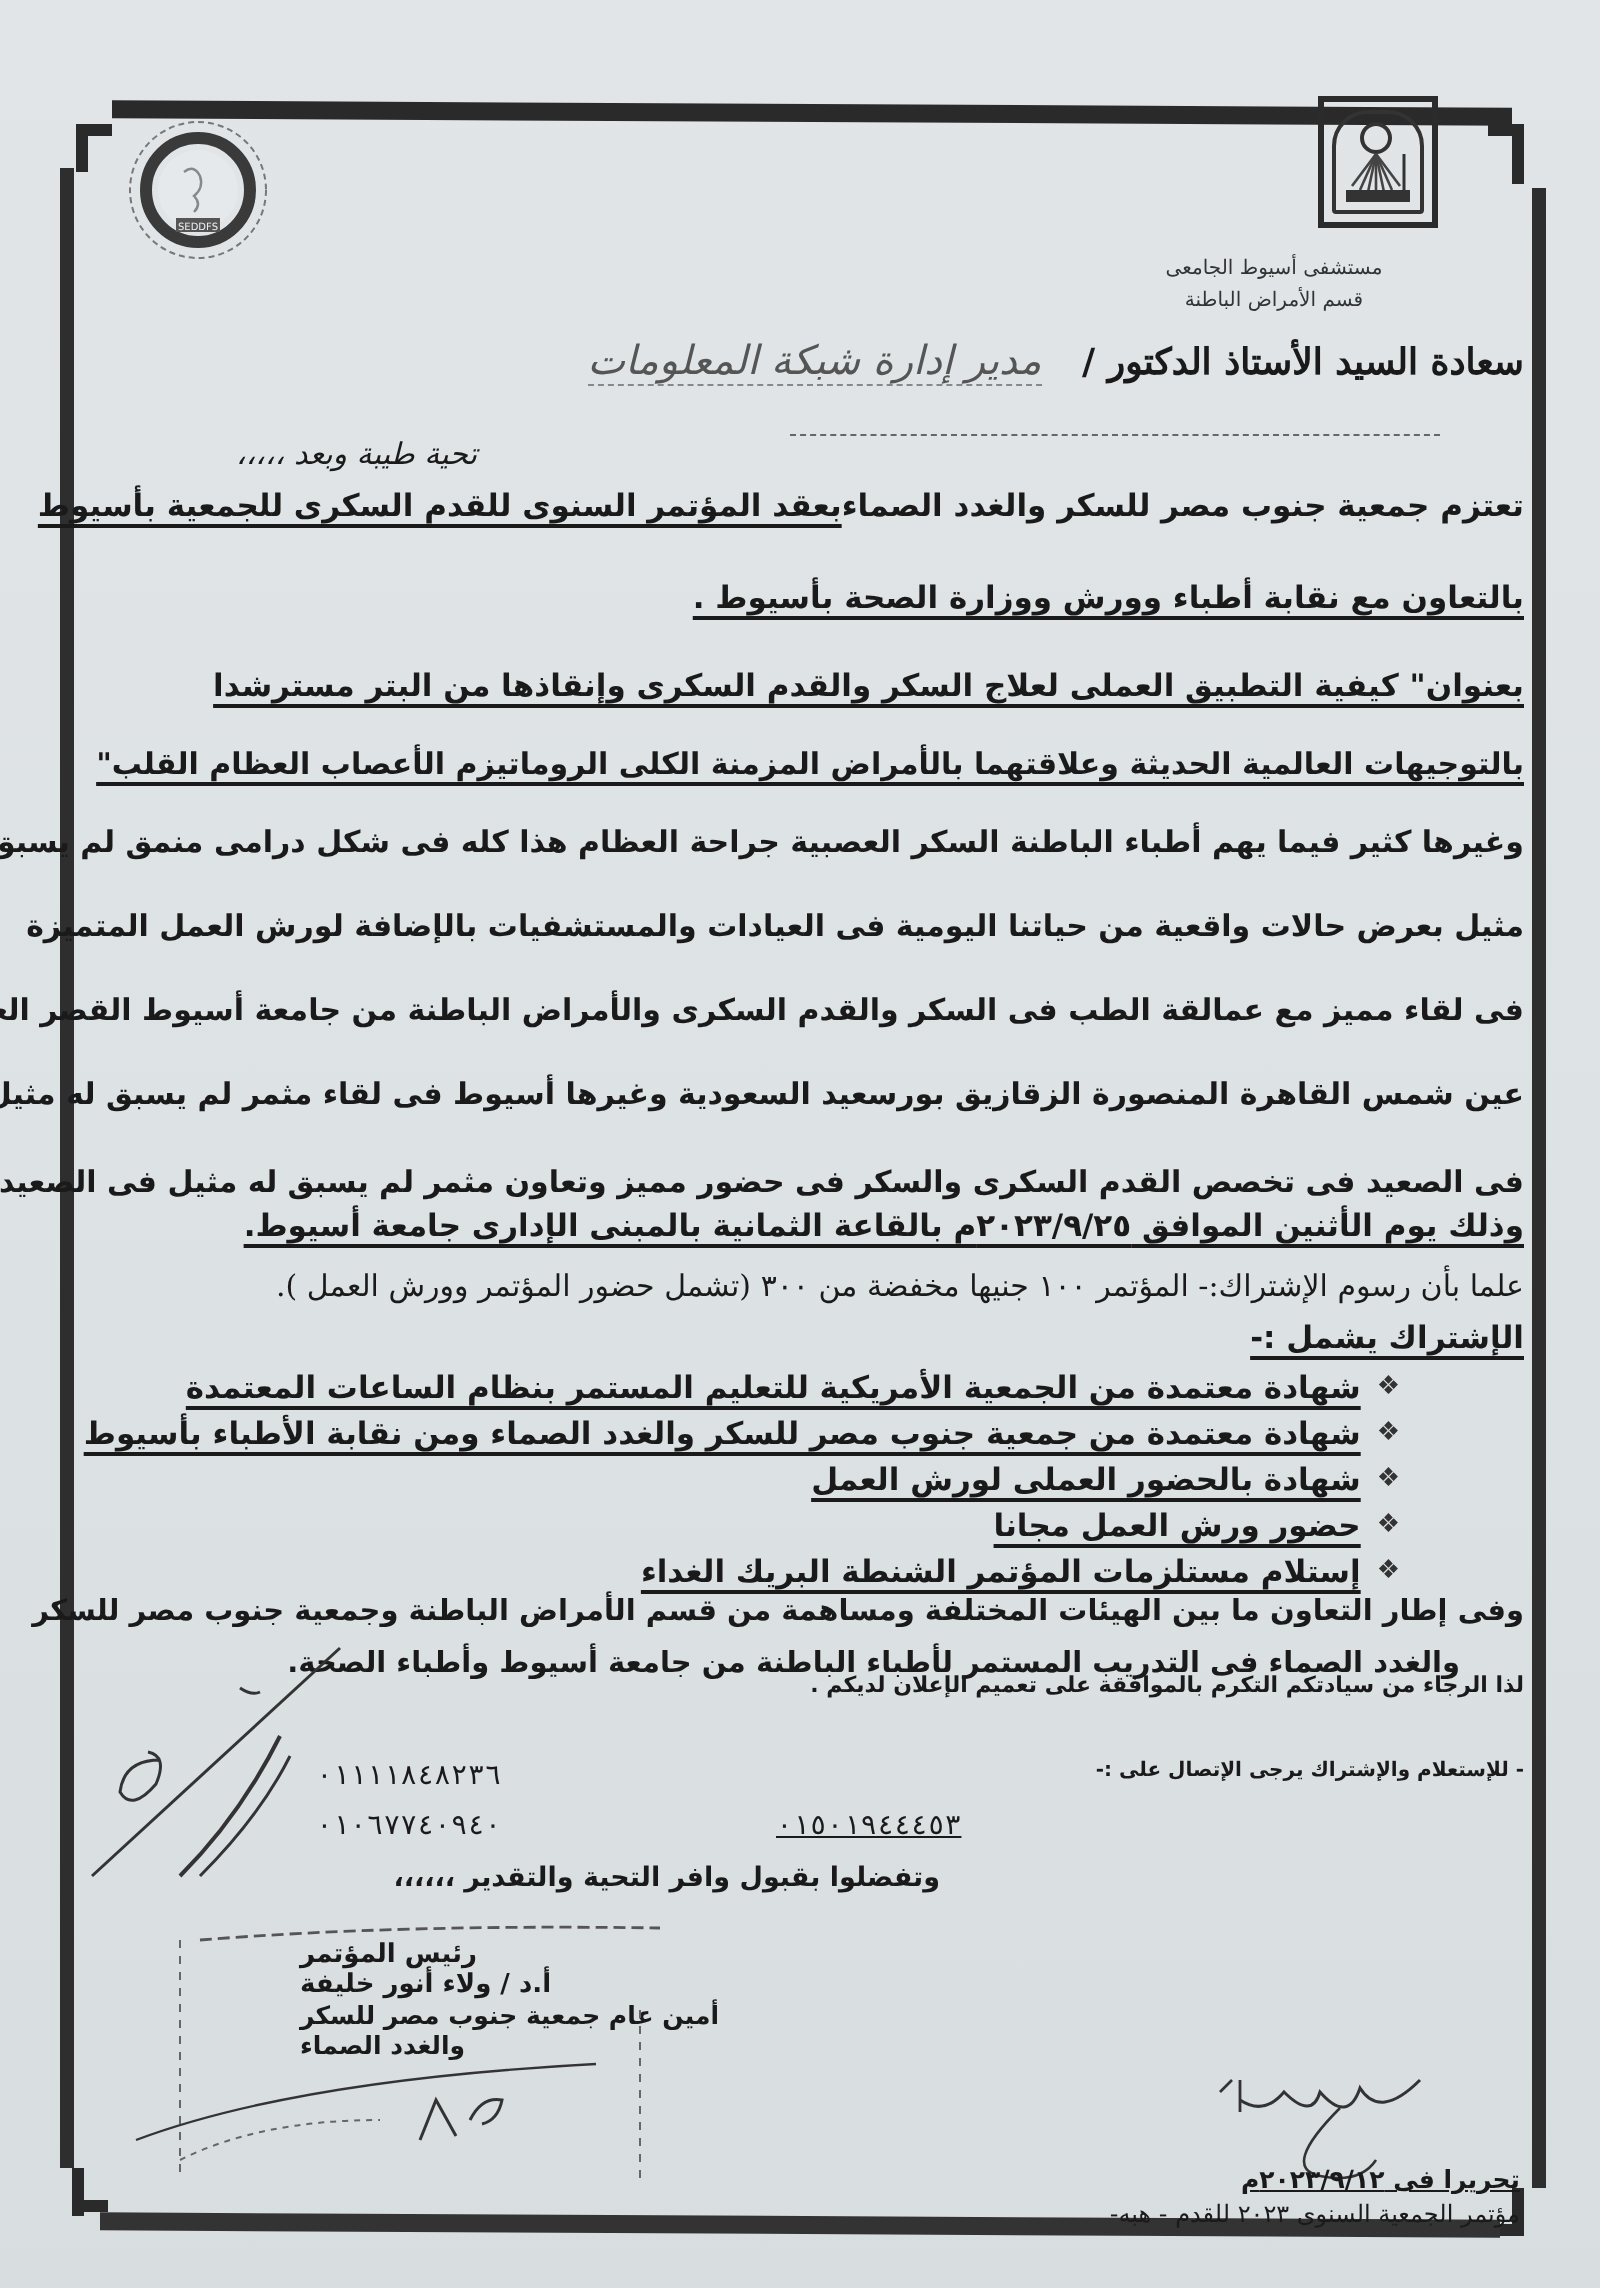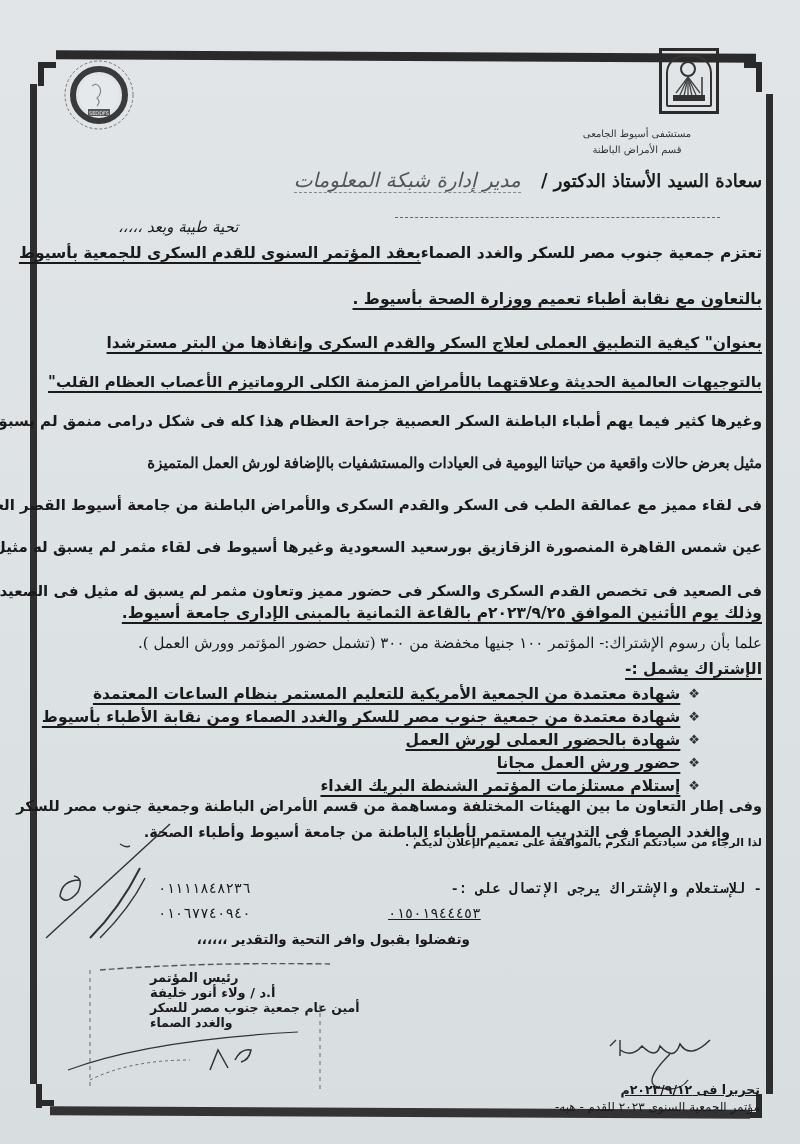--- a/index.html
+++ b/index.html
@@ -130,32 +130,32 @@
     <span>سعادة السيد الأستاذ الدكتور /</span>
     <span class="handwritten">مدير إدارة شبكة المعلومات</span>
   </div>
   <div class="dash-line"></div>
   <div class="greeting">تحية طيبة وبعد ،،،،،</div>
 
   <div class="line body-font" style="top:244px;">
     <span>تعتزم جمعية جنوب مصر للسكر والغدد الصماء</span><span class="u">بعقد المؤتمر السنوى للقدم السكرى للجمعية بأسيوط</span>
   </div>
   <div class="line body-font" style="top:290px;">
-    <span class="u">بالتعاون مع نقابة أطباء تعميم ووزارة الصحة بأسيوط .</span>
+    <span class="u">بالتعاون مع نقابة أطباء وورش ووزارة الصحة بأسيوط .</span>
   </div>
 
   <div class="line body-font" style="top:334px;">
     <span class="u">بعنوان" كيفية التطبيق العملى لعلاج السكر والقدم السكرى وإنقاذها من البتر مسترشدا</span>
   </div>
   <div class="line body-font" style="top:373px; font-size:15px;">
     <span class="u">بالتوجيهات العالمية الحديثة وعلاقتهما بالأمراض المزمنة الكلى الروماتيزم الأعصاب العظام القلب"</span>
   </div>
 
   <div class="line body-font" style="top:412px; font-size:15px;">وغيرها كثير فيما يهم أطباء الباطنة السكر العصبية جراحة العظام هذا كله فى شكل درامى منمق لم يسبق له</div>
-  <div class="line body-font" style="top:454px; font-size:15px;font-family:Liberation Serif, serif;">مثيل بعرض حالات واقعية من حياتنا اليومية فى العيادات والمستشفيات بالإضافة لورش العمل المتميزة</div>
+  <div class="line body-font" style="top:454px; font-size:15px;">مثيل بعرض حالات واقعية من حياتنا اليومية فى العيادات والمستشفيات بالإضافة لورش العمل المتميزة</div>
   <div class="line body-font" style="top:496px; font-size:15px;">فى لقاء مميز مع عمالقة الطب فى السكر والقدم السكرى والأمراض الباطنة من جامعة أسيوط القصر العينى</div>
   <div class="line body-font" style="top:538px; font-size:15px;">عين شمس القاهرة المنصورة الزقازيق بورسعيد السعودية وغيرها أسيوط فى لقاء مثمر لم يسبق له مثيل</div>
   <div class="line body-font" style="top:582px; font-size:15px;">فى الصعيد فى تخصص القدم السكرى والسكر فى  حضور مميز وتعاون مثمر لم يسبق له مثيل فى الصعيد</div>
 
   <div class="line body-font" style="top:604px;">
     <span class="u">وذلك يوم الأثنين الموافق ٢٠٢٣/٩/٢٥م بالقاعة الثمانية بالمبنى الإدارى جامعة أسيوط.</span>
   </div>
 
   <div class="line serif-font" style="top:634px;">علما بأن رسوم الإشتراك:-   المؤتمر ١٠٠ جنيها مخفضة من ٣٠٠ (تشمل حضور المؤتمر وورش العمل ).</div>
 
@@ -182,21 +182,21 @@
       </div>
     <div class="bullet">
         <span class="star">❖</span>
         <span class="u">إستلام مستلزمات المؤتمر الشنطة البريك الغداء</span>
       </div>
   </div>
 
   <div class="line body-font" style="top:798px; font-size:14.5px; font-weight:bold;">وفى إطار التعاون ما بين الهيئات المختلفة ومساهمة من قسم الأمراض الباطنة وجمعية جنوب مصر للسكر</div>
   <div class="line body-font" style="top:824px; font-size:14.5px; right:70px;">والغدد الصماء فى التدريب المستمر لأطباء الباطنة من جامعة أسيوط وأطباء الصحة.</div>
   <div class="line body-font" style="top:836px; font-size:11px;text-align:right;">لذا الرجاء من سيادتكم التكرم بالموافقة على تعميم الإعلان لديكم .</div>
-  <div class="line" style="top:880px; font-size:14px; font-weight:bold;font-family:Liberation Mono, monospace;">-  للإستعلام والإشتراك يرجى الإتصال على :-</div>
+  <div class="line" style="top:880px; font-size:10px; font-weight:bold;">-  للإستعلام والإشتراك يرجى الإتصال على :-</div>
 
   <div class="phones" style="left:158px; top:880px;">٠١١١١٨٤٨٢٣٦</div>
   <div class="phones" style="left:158px; top:905px;">٠١٠٦٧٧٤٠٩٤٠</div>
   <div class="phones" style="left:388px; top:905px;text-decoration:underline;">٠١٥٠١٩٤٤٤٥٣</div>
 
   <div class="line" style="top:931px; right:330px; font-size:13.5px; font-weight:bold;">وتفضلوا بقبول وافر التحية والتقدير ،،،،،،</div>
 
   <svg class="scribble" style="left:40px; top:820px;" width="140" height="120">
     <line x1="130" y1="4" x2="6" y2="118" stroke="#333" stroke-width="1.5"></line>
     <path d="M40 60 q-18 0 -20 16 q6 10 18 -4 q6 -14 -4 -16" fill="none" stroke="#333" stroke-width="1.5"></path>

